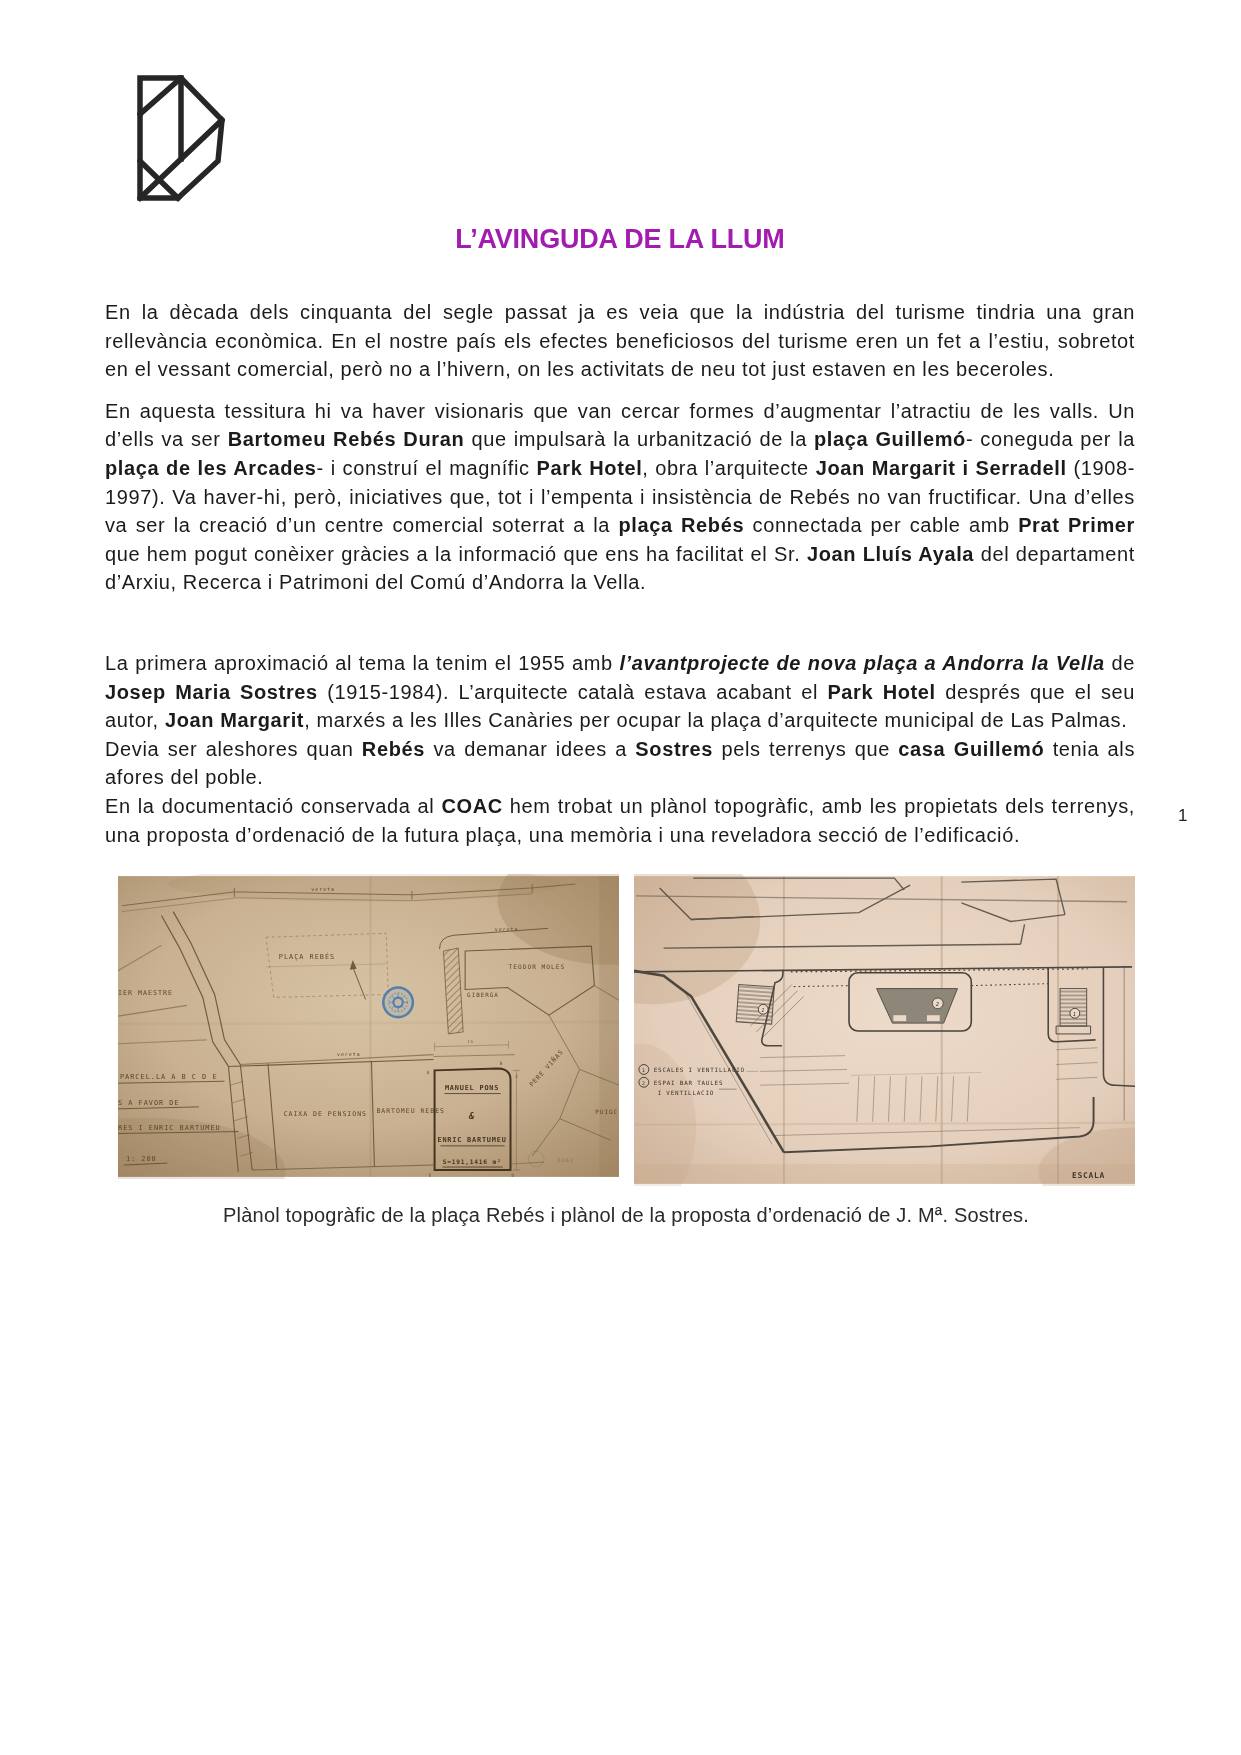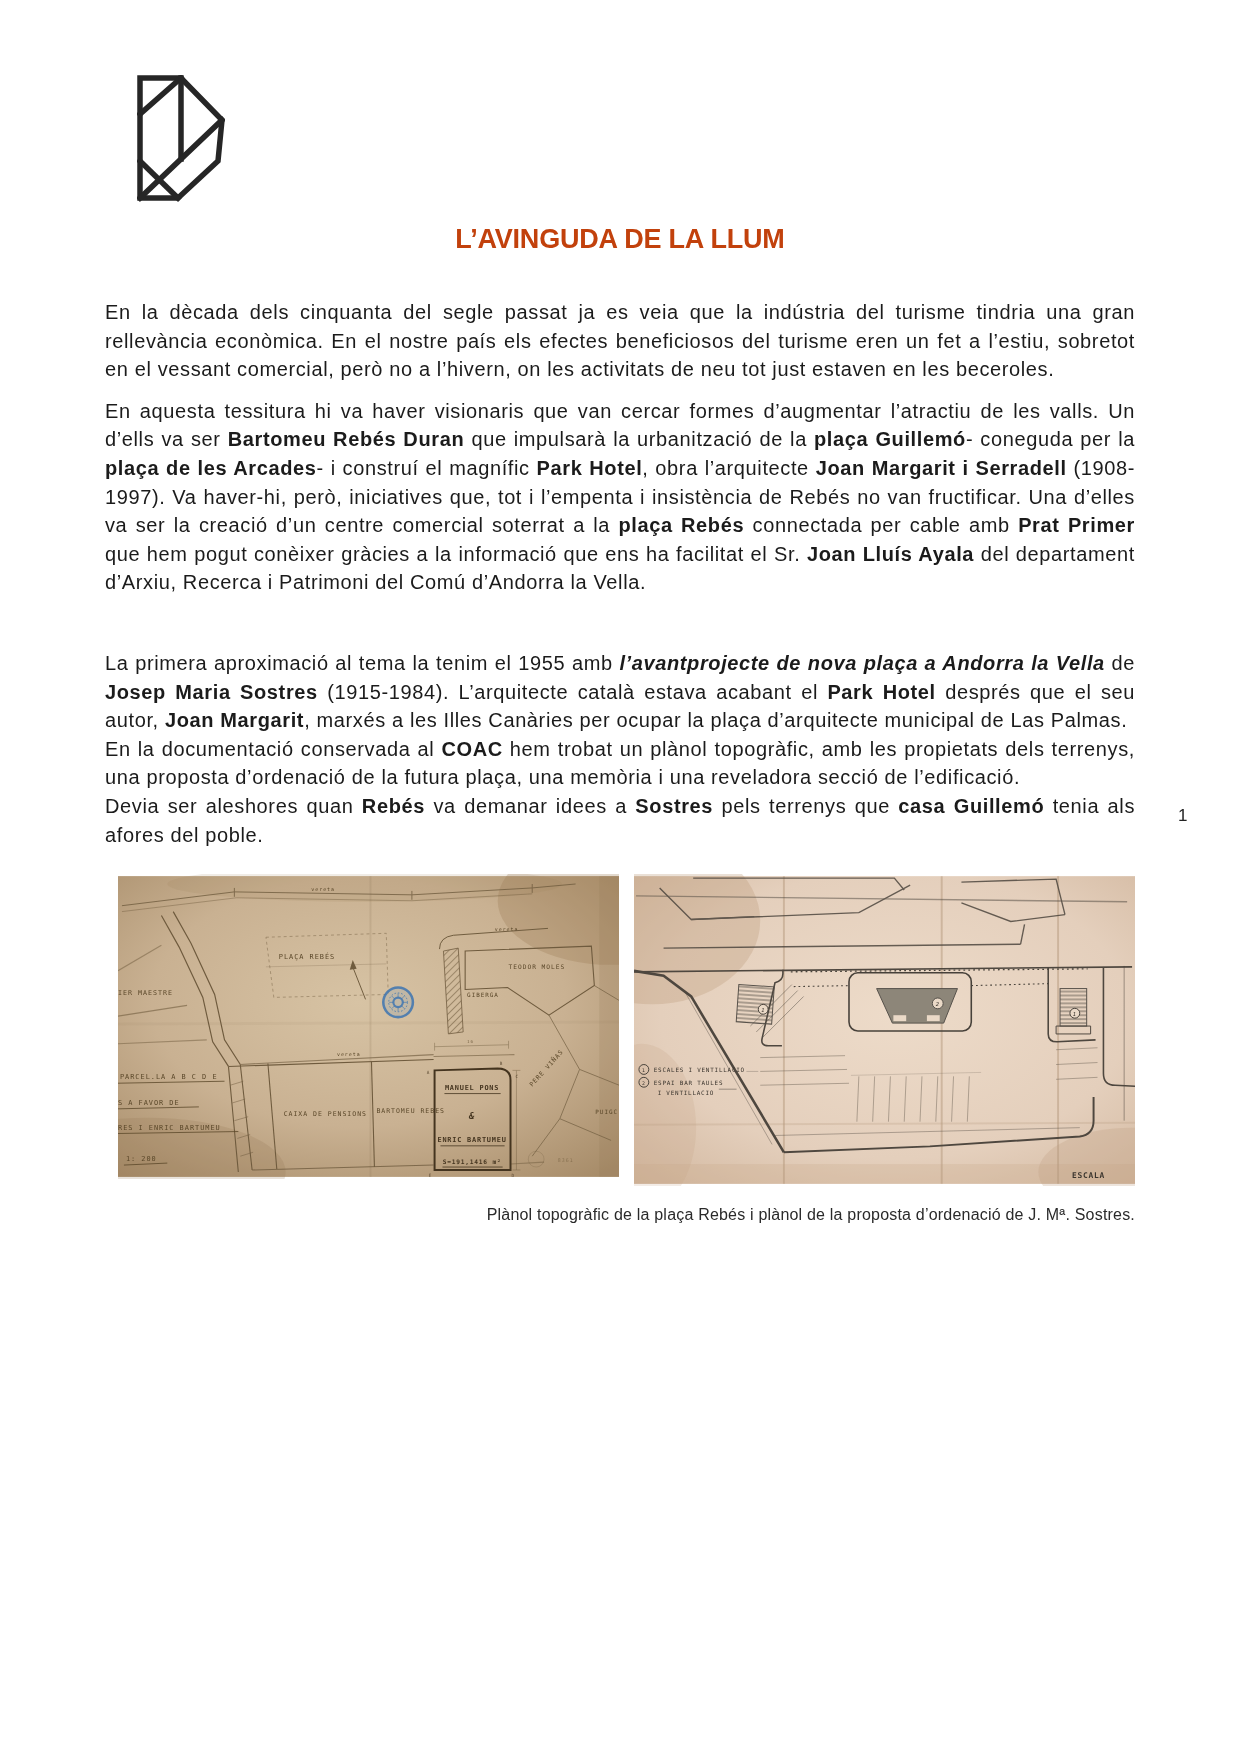--- a/index.html
+++ b/index.html
@@ -11,21 +11,21 @@
     font-family:"Liberation Sans","DejaVu Sans",sans-serif;
     color:#1b1b1b;
     overflow:hidden;
   }
   .logo{position:absolute;left:137px;top:75px;}
   .pagenum{position:absolute;left:1178px;top:806px;font-size:17px;color:#222;}
   .content{padding:0 106px 0 105px;}
   .title{
     margin:0;padding-top:224px;
     font-size:27px;line-height:30px;font-weight:bold;
-    text-align:center;letter-spacing:-0.2px;color:#c2410c;
+    text-align:center;letter-spacing:-0.2px;color:#a21caf;
   }
   p.body{
     margin:0;
     font-size:20px;line-height:28.6px;
     letter-spacing:0.62px;
     text-align:justify;
     color:#1b1b1b;
   }
   p.p1{margin-top:44px;}
   p.p2{margin-top:13px;}
@@ -36,22 +36,22 @@
   }
   p.p3{margin-top:52px;}
   .figures{
     margin-top:25px;
     padding-left:13px;
     display:flex;gap:15px;align-items:flex-start;
   }
   .plan{display:block;}
   .caption{
     margin:18px 0 0 12px;
-    font-size:16px;line-height:22px;letter-spacing:0.2px;
-    color:#2a2a2a;text-align:right;
+    font-size:20px;line-height:22px;letter-spacing:0.2px;
+    color:#2a2a2a;text-align:center;
   }
   
   .lp-label{font-family:"DejaVu Sans Mono",monospace;fill:#5a4729;letter-spacing:1px;}
   .lp-line{stroke:#6f5b3e;fill:none;}
   .lp-dark{stroke:#44341f;fill:none;}
   .lp-boldtxt{font-family:"DejaVu Sans Mono",monospace;fill:#44341f;font-weight:bold;letter-spacing:0.8px;}
   
   .rp-label{font-family:"DejaVu Sans Mono",monospace;fill:#3b352e;letter-spacing:0.8px;}
   .rp-line{stroke:#4e473f;fill:none;}
 </style>
@@ -74,22 +74,22 @@
 
   <main class="content">
 
     <h1 class="title">L’AVINGUDA DE LA LLUM</h1>
 
     <p class="body p1"><span>En la dècada dels cinquanta del segle passat ja es veia que la indústria del turisme tindria una gran rellevància econòmica. En el nostre país els efectes beneficiosos del turisme eren un fet a l’estiu, sobretot en el vessant comercial, però no a l’hivern, on les activitats de neu tot just estaven en les beceroles.</span></p>
     <p class="body p2"><span>En aquesta tessitura hi va haver visionaris que van cercar formes d’augmentar l’atractiu de les valls. Un d’ells va ser </span><span style="font-weight: bold;">Bartomeu Rebés Duran</span><span> que impulsarà la urbanització de la </span><span style="font-weight: bold;">plaça Guillemó</span><span>- coneguda per la </span><span style="font-weight: bold;">plaça de les Arcades</span><span>- i construí el magnífic </span><span style="font-weight: bold;">Park Hotel</span><span>, obra l’arquitecte </span><span style="font-weight: bold;">Joan Margarit i Serradell</span><span> (1908-1997). Va haver-hi, però, iniciatives que, tot i l’empenta i insistència de Rebés no van fructificar. Una d’elles va ser la creació d’un centre comercial soterrat a la </span><span style="font-weight: bold;">plaça Rebés</span><span> connectada per cable amb </span><span style="font-weight: bold;">Prat Primer</span><span> que hem pogut conèixer gràcies a la informació que ens ha facilitat el Sr. </span><span style="font-weight: bold;">Joan Lluís Ayala</span><span> del departament d’Arxiu, Recerca i Patrimoni del Comú d’Andorra la Vella.</span></p>
 
 
     <p class="body p3"><span>La primera aproximació al tema la tenim el 1955 amb </span><span style="font-weight: bold; font-style: italic;">l’avantprojecte de nova plaça a Andorra la Vella</span><span> de </span><span style="font-weight: bold;">Josep Maria Sostres</span><span> (1915-1984). L’arquitecte català estava acabant el </span><span style="font-weight: bold;">Park Hotel</span><span> després que el seu autor, </span><span style="font-weight: bold;">Joan Margarit</span><span>, marxés a les Illes Canàries per ocupar la plaça d’arquitecte municipal de Las Palmas.</span></p>
+    <p class="body"><span>Devia ser aleshores quan </span><span style="font-weight: bold;">Rebés</span><span> va demanar idees a </span><span style="font-weight: bold;">Sostres</span><span> pels terrenys que </span><span style="font-weight: bold;">casa Guillemó</span><span> tenia als afores del poble.</span></p>
     <p class="body"><span>En la documentació conservada al </span><span style="font-weight: bold;">COAC</span><span> hem trobat un plànol topogràfic, amb  les propietats dels terrenys, una proposta d’ordenació de la futura plaça, una memòria i una reveladora secció de l’edificació.</span></p>
-    <p class="body"><span>Devia ser aleshores quan </span><span style="font-weight: bold;">Rebés</span><span> va demanar idees a </span><span style="font-weight: bold;">Sostres</span><span> pels terrenys que </span><span style="font-weight: bold;">casa Guillemó</span><span> tenia als afores del poble.</span></p>
 
     <div class="figures">
 
       <svg class="plan" width="508" height="305" viewBox="0 0 508 305">
         <defs>
           <radialGradient id="lpaper" cx="48%" cy="42%" r="75%">
             <stop offset="0%" stop-color="#d7c3a4"></stop>
             <stop offset="55%" stop-color="#c9b192"></stop>
             <stop offset="100%" stop-color="#a78c69"></stop>
           </radialGradient>

